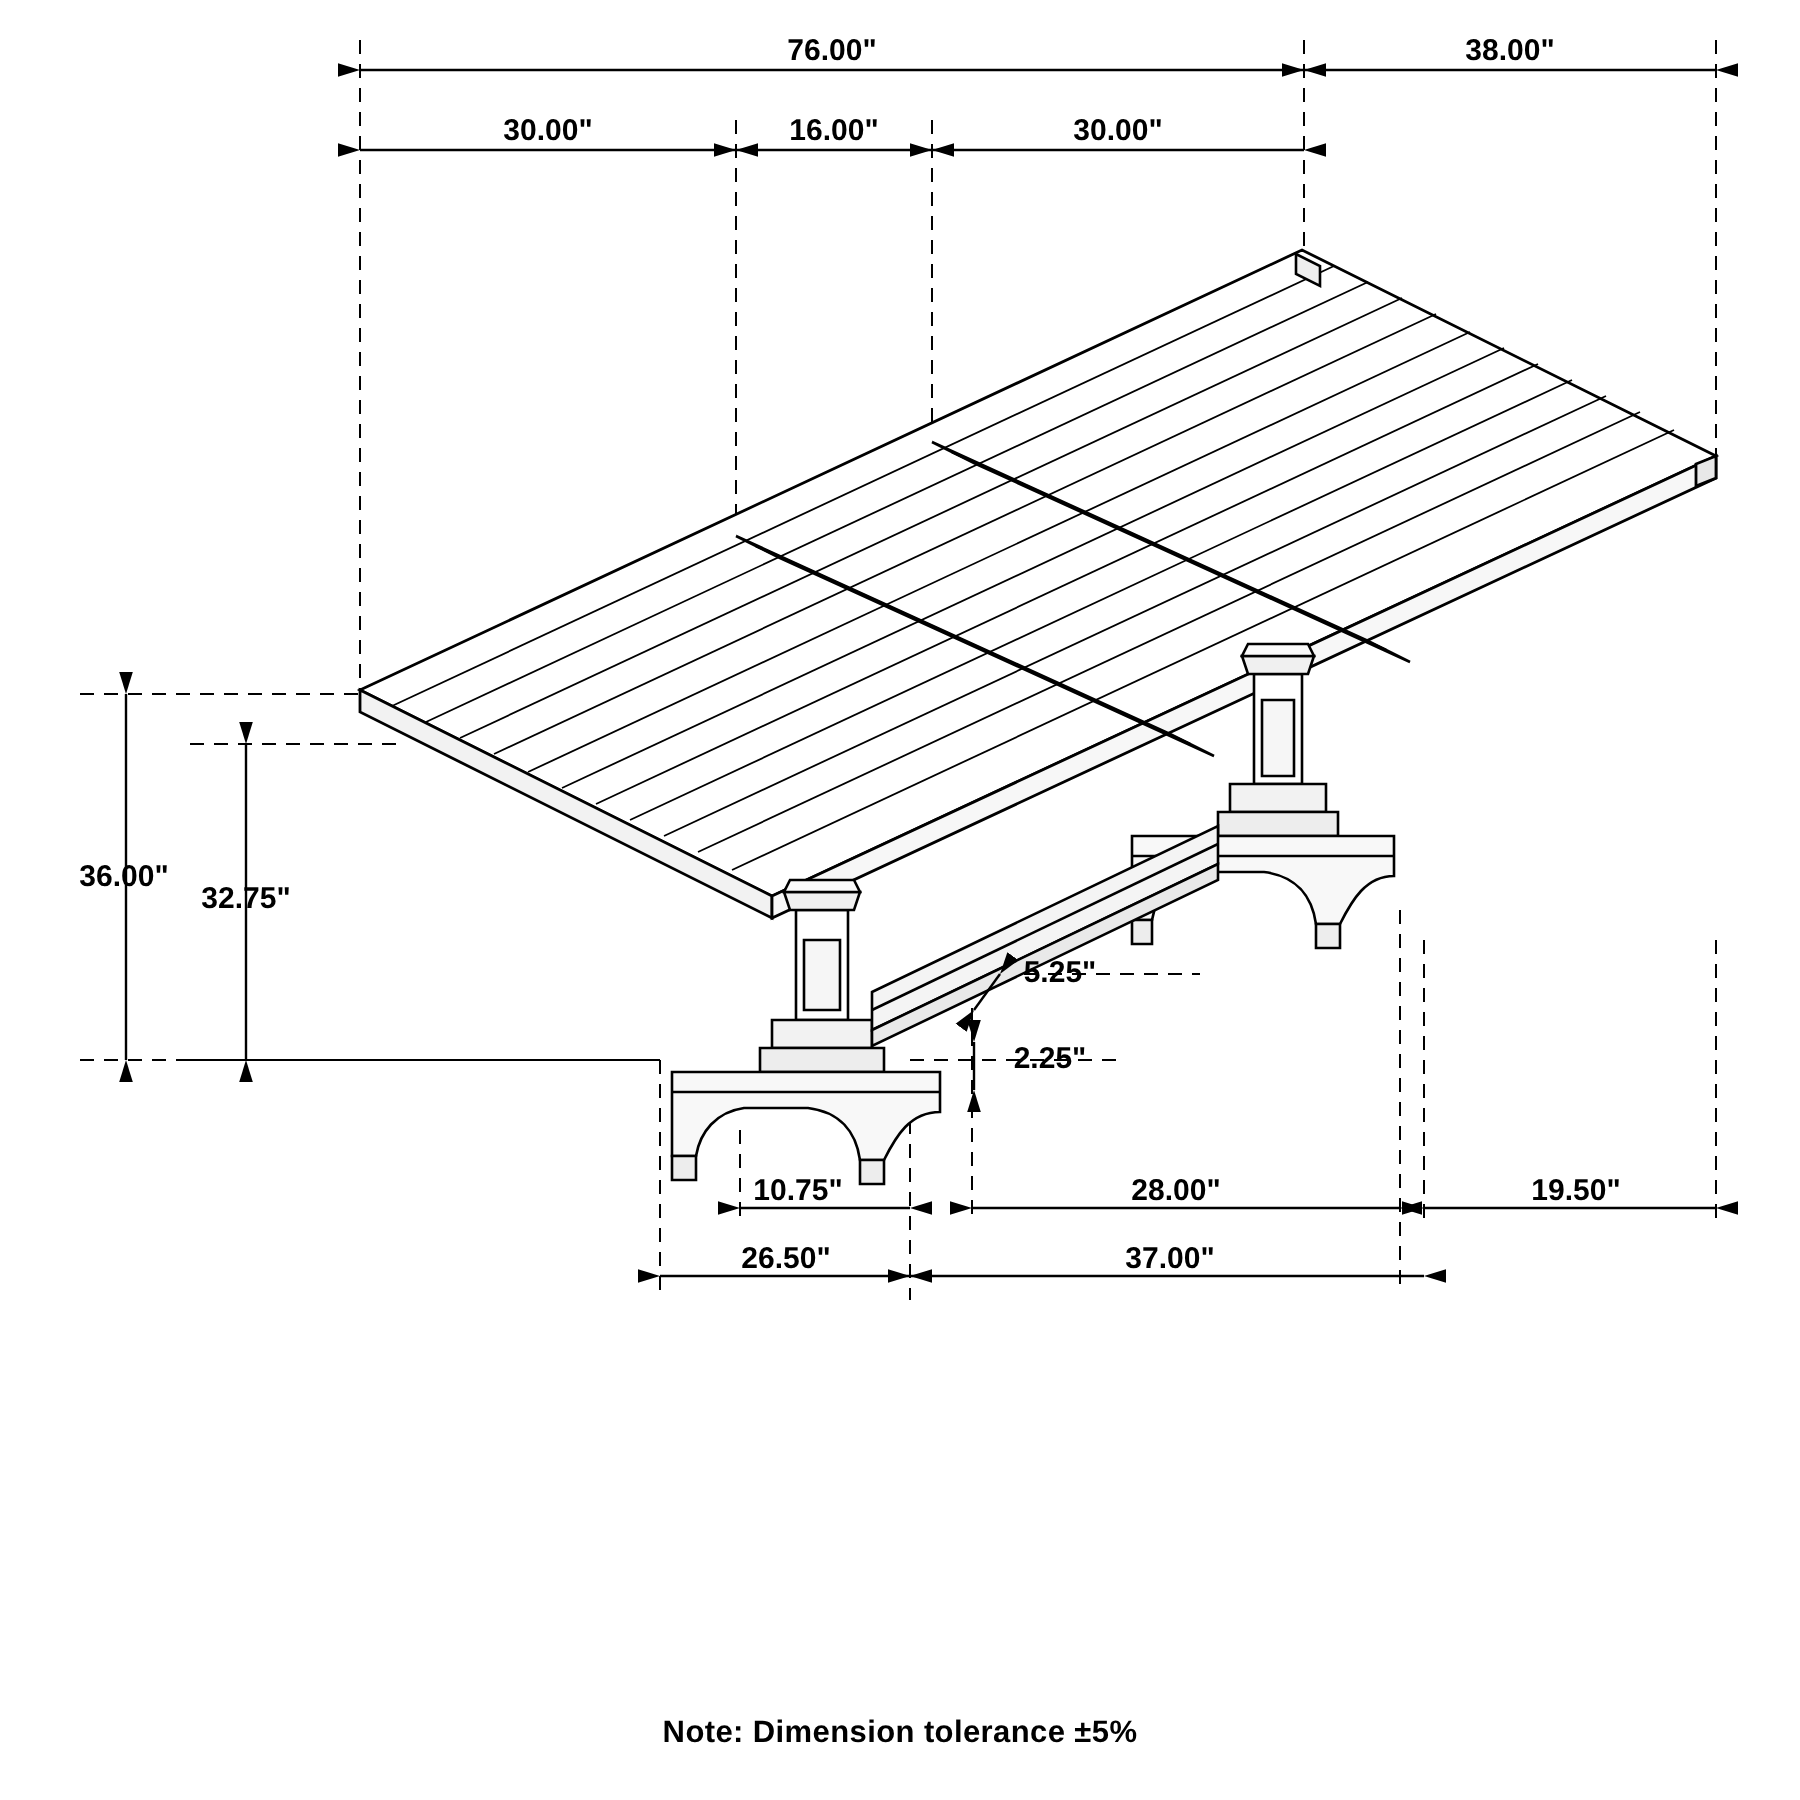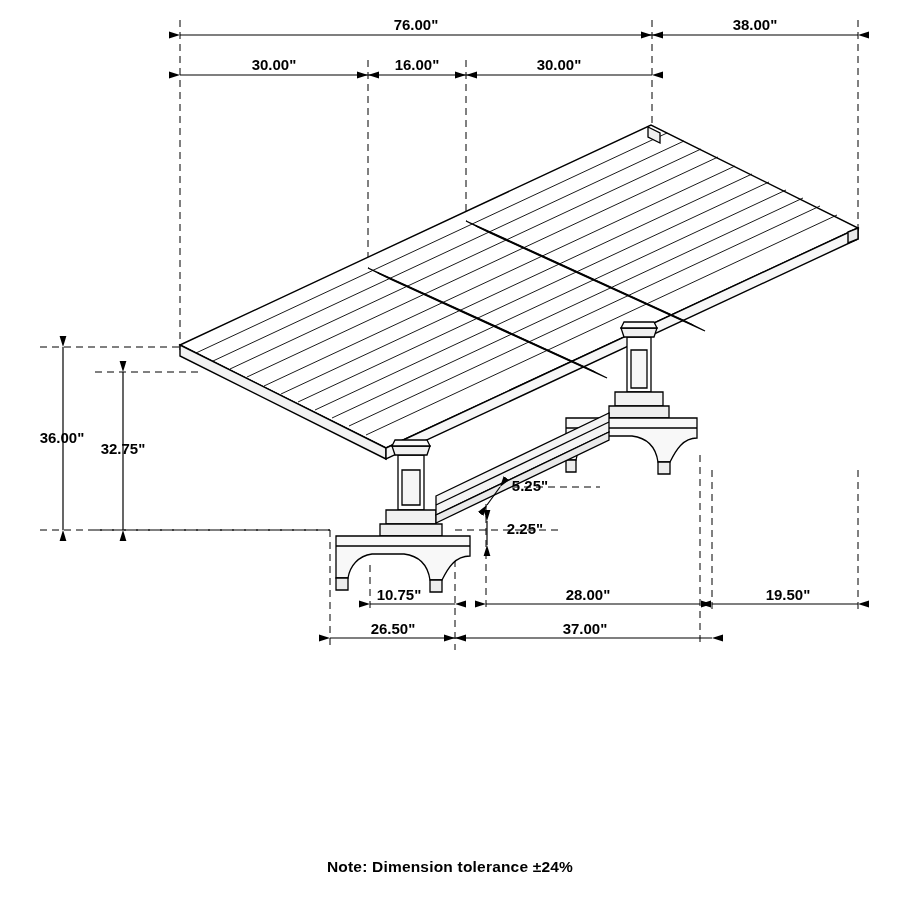--- a/index.html
+++ b/index.html
@@ -192,14 +192,14 @@
 
       <text class="dim" x="399" y="600" text-anchor="middle">10.75"</text>
       <text class="dim" x="393" y="634" text-anchor="middle">26.50"</text>
       <text class="dim" x="588" y="600" text-anchor="middle">28.00"</text>
       <text class="dim" x="585" y="634" text-anchor="middle">37.00"</text>
       <text class="dim" x="788" y="600" text-anchor="middle">19.50"</text>
     </g>
 
   </svg>
 
-  <div class="note">Note: Dimension tolerance ±24%</div>
+  <div class="note">Note: Dimension tolerance ±5%</div>
 </div>
 
 </body></html>

